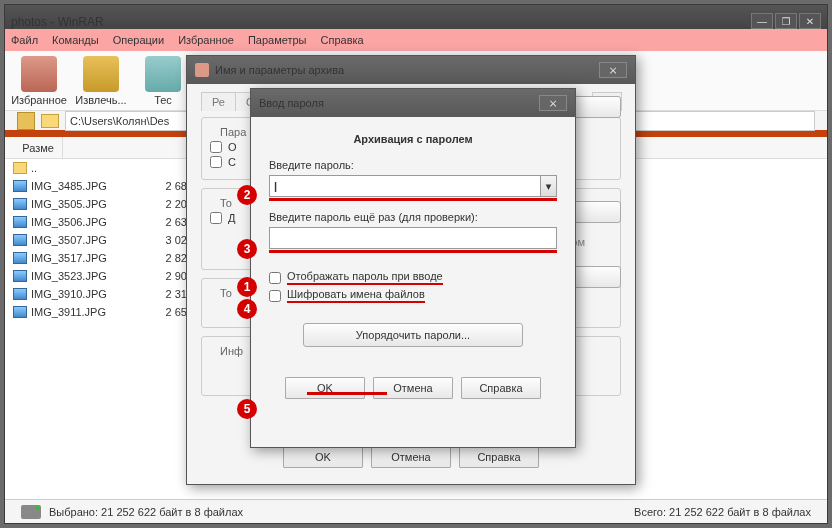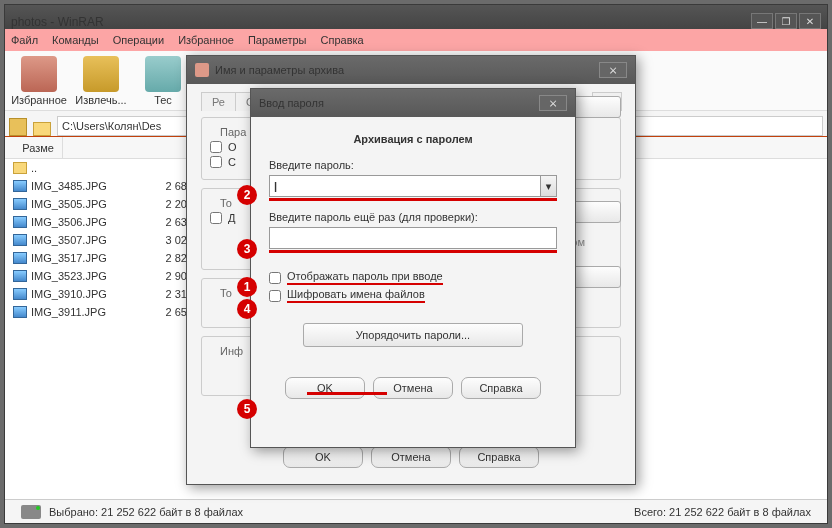--- a/index.html
+++ b/index.html
@@ -9,21 +9,21 @@
 .titlebar .title{flex:1;font-size:12px}
 .titlebar .btn{width:22px;height:16px;margin-left:2px;background:#555;border:1px solid #777;display:flex;align-items:center;justify-content:center;color:#ddd;font-size:10px}
 .menubar{height:22px;background:#fca5a5;display:flex;align-items:center;padding:0 6px;gap:14px;color:#555}
 .menubar span{cursor:default}
 .toolbar{height:60px;background:#fafafa;border-bottom:1px solid #ddd;display:flex;align-items:center;padding:0 6px;gap:6px;position:relative}
 .tbtn{display:flex;flex-direction:column;align-items:center;width:56px;gap:2px}
 .tbtn .ic{width:36px;height:36px;border-radius:4px}
 .ic-add{background:linear-gradient(#d98,#b65)}
 .ic-ext{background:linear-gradient(#e8c05a,#c79a2a)}
 .ic-tst{background:linear-gradient(#9cc,#6aa)}
-.pathbar{height:26px;background:#f5f5f5;border-bottom:1px solid #c2410c;display:flex;align-items:flex-end;padding:0 4px;gap:6px}
+.pathbar{height:26px;background:#f5f5f5;border-bottom:7px solid #c2410c;display:flex;align-items:center;padding:0 12px;gap:6px}
 .up{width:18px;height:18px;background:#e8c05a;border:1px solid #b8902a}
 .folder{width:18px;height:14px;background:#f9d87a;border:1px solid #caa23a}
 .path{flex:1;height:20px;border:1px solid #ccc;background:#fff;display:flex;align-items:center;padding:0 4px}
 .list-header{height:22px;border-bottom:1px solid #ddd;display:flex;align-items:center;background:#f7f7f7}
 .list-header .col{border-right:1px solid #ddd;padding:0 8px;height:100%;display:flex;align-items:center}
 .list{flex:1;background:#fff;overflow:auto}
 .row{height:18px;display:flex;align-items:center}
 .row .c1{width:138px;padding-left:8px;display:flex;align-items:center;gap:4px}
 .row .c2{width:58px;text-align:right;padding-right:8px}
 .fic{width:14px;height:12px;background:linear-gradient(#8cf,#48c);border:1px solid #369}
@@ -39,21 +39,21 @@
 .dlg .dclose{margin-left:auto;width:28px;height:16px;background:#666;border:1px solid #888;display:flex;align-items:center;justify-content:center;color:#ddd}
 .dlg1{left:186px;top:55px;width:450px;height:430px}
 .dlg1 .body{padding:8px 14px;filter:blur(.2px)}
 .tabrow{display:flex;gap:0;margin-bottom:6px}
 .tab{padding:3px 10px;background:#f0f0f0;border:1px solid #ccc;border-bottom:none;margin-right:-1px;color:#777}
 .fieldset{border:1px solid #ccc;padding:8px;margin-bottom:8px;border-radius:3px}
 .legend{font-size:11px;color:#666;background:#f4f4f4;padding:0 4px;margin-left:6px;margin-top:-14px;display:inline-block}
 .cb{display:flex;align-items:center;gap:6px;margin:3px 0;color:#888}
 .cb input{width:12px;height:12px}
 .dbtnrow{display:flex;gap:8px;justify-content:center;padding:8px 0}
-.dbtn{width:80px;height:22px;border:1px solid #aaa;background:linear-gradient(#fdfdfd,#e8e8e8);border-radius:7px}
+.dbtn{width:80px;height:22px;border:1px solid #aaa;background:linear-gradient(#fdfdfd,#e8e8e8);border-radius:1px}
 .sidebtn{width:80px;height:22px;border:1px solid #aaa;background:linear-gradient(#fdfdfd,#e8e8e8);border-radius:3px;position:absolute}
 
 
 .dlg2{left:250px;top:88px;width:326px;height:360px}
 .dlg2 .body{padding:10px 18px}
 .dlg2 h4{text-align:center;font-weight:bold;margin:6px 0 14px;font-size:11px}
 .lbl{margin:4px 0}
 .pw{width:100%;height:22px;border:1px solid #999;padding:0 4px;background:#fff}
 .pw-combo{display:flex}
 .pw-combo .pw{border-right:none}

